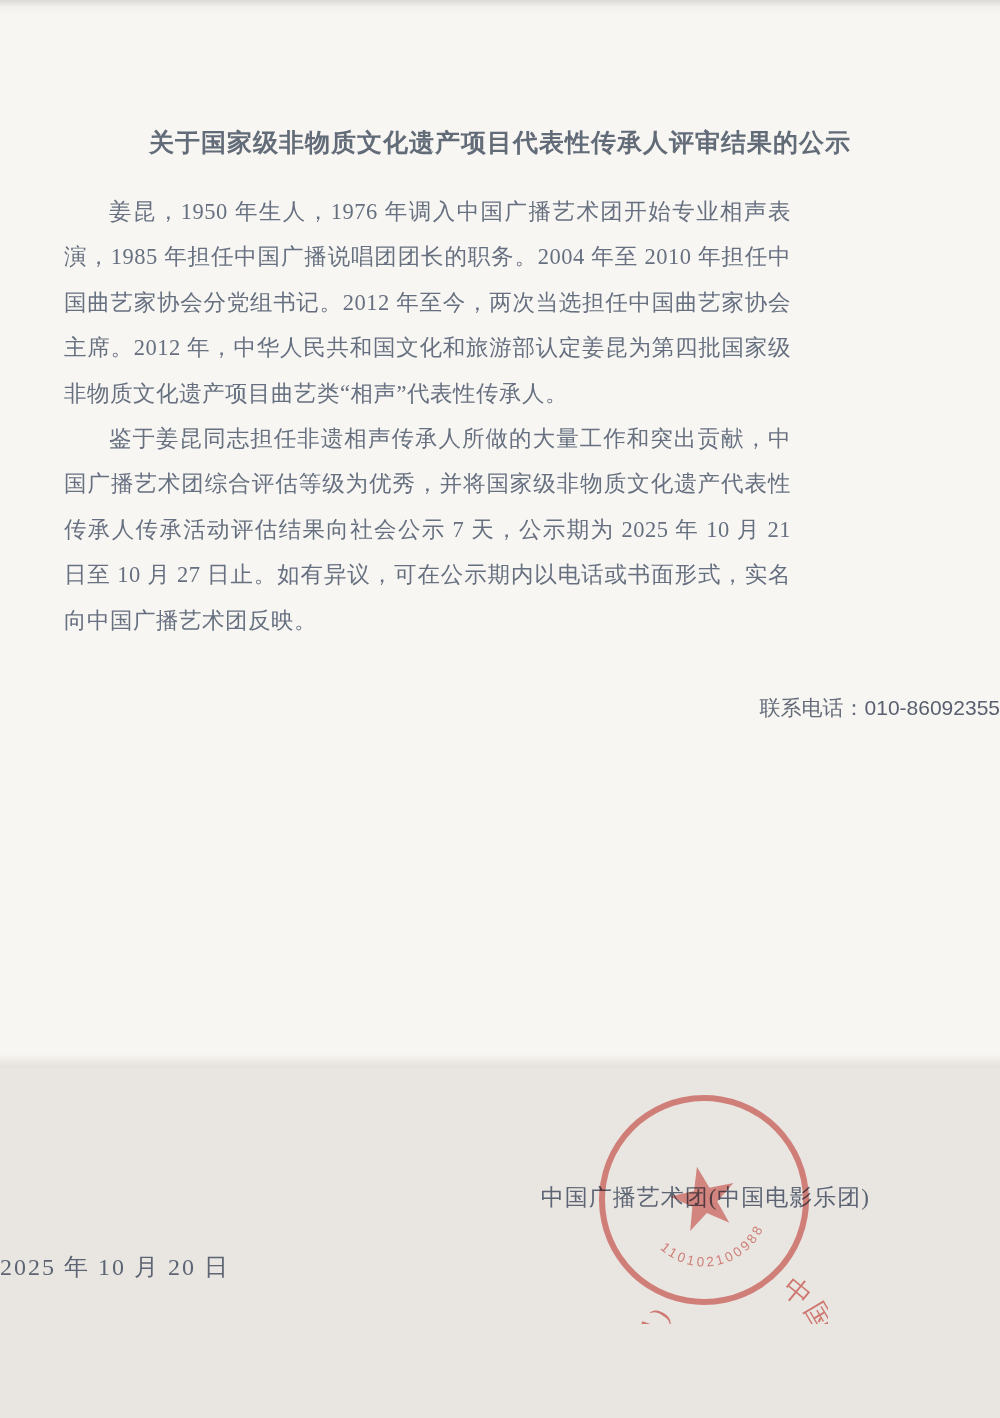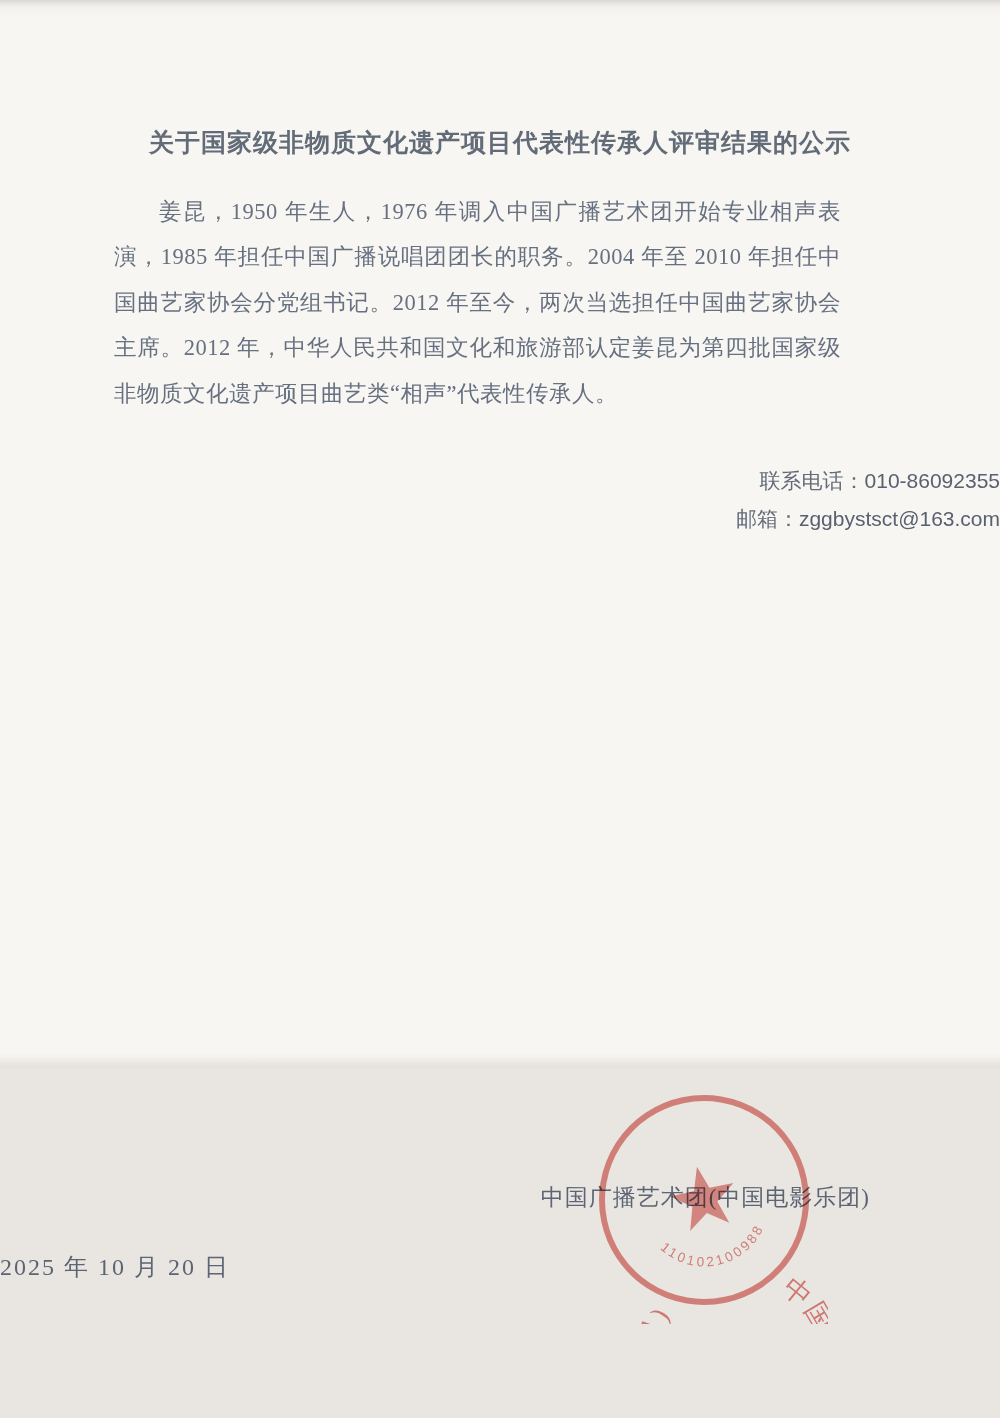--- a/index.html
+++ b/index.html
@@ -28,21 +28,21 @@
     padding-top:126px;
     text-align:center;
     font-family:"Liberation Sans", sans-serif;
     font-weight:bold;
     font-size:25px;
     letter-spacing:1px;
     color:#626b78;
   }
   .body-text{
     width:727px;
-    margin:30px auto 0 114px;
+    margin:30px auto 0 64px;
   }
   .body-para{
     margin:0;
     font-size:22.5px;
     line-height:45.4px;
     text-align:justify;
     text-indent:2em;
     color:#667080;
     letter-spacing:0.5px;
   }
@@ -95,28 +95,26 @@
 </style>
 </head>
 <body>
 
 <div class="page">
 
   <h1 class="doc-title"><span>关于国家级非物质文化遗产项目代表性传承人评审结果的公示</span></h1>
 
   <div class="body-text">
     <p class="body-para">姜昆，1950 年生人，1976 年调入中国广播艺术团开始专业相声表演，1985 年担任中国广播说唱团团长的职务。2004 年至 2010 年担任中国曲艺家协会分党组书记。2012 年至今，两次当选担任中国曲艺家协会主席。2012 年，中华人民共和国文化和旅游部认定姜昆为第四批国家级非物质文化遗产项目曲艺类“相声”代表性传承人。</p>
+    <p class="body-para">鉴于姜昆同志担任非遗相声传承人所做的大量工作和突出贡献，中国广播艺术团综合评估等级为优秀，并将国家级非物质文化遗产代表性传承人传承活动评估结果向社会公示 7 天，公示期为 2025 年 10 月 21 日至 10 月 27 日止。如有异议，可在公示期内以电话或书面形式，实名向中国广播艺术团反映。</p>
   </div>
 
   <div class="contact">
     <div class="contact-line">
       <span>联系电话：</span><span class="contact-value">010-86092355</span>
-    </div>
-    <div class="contact-line">
-      <span>邮箱：</span><span class="contact-value">zggbystsct@163.com</span>
     </div>
   </div>
 
   <svg class="seal" viewBox="-124 -124 248 248" xmlns="http://www.w3.org/2000/svg" aria-hidden="true">
     <g transform="rotate(-12)">
       <circle r="102" fill="none" stroke="#d7564e" stroke-width="6" opacity="0.8"></circle>
       <path id="seal-top-arc" d="M 0,84 A 84,84 0 1 1 -0.08,84" fill="none"></path>
       <path id="seal-bottom-arc" d="M -64,10 A 64.5,64.5 0 0 0 64,10" fill="none"></path>
       <text font-size="27.5" fill="#d7564e" opacity="0.85" font-family="Liberation Serif, serif" letter-spacing="2">
         <textPath href="#seal-top-arc" startOffset="50%" text-anchor="middle">中国广播艺术团(中国电影乐团)</textPath>

